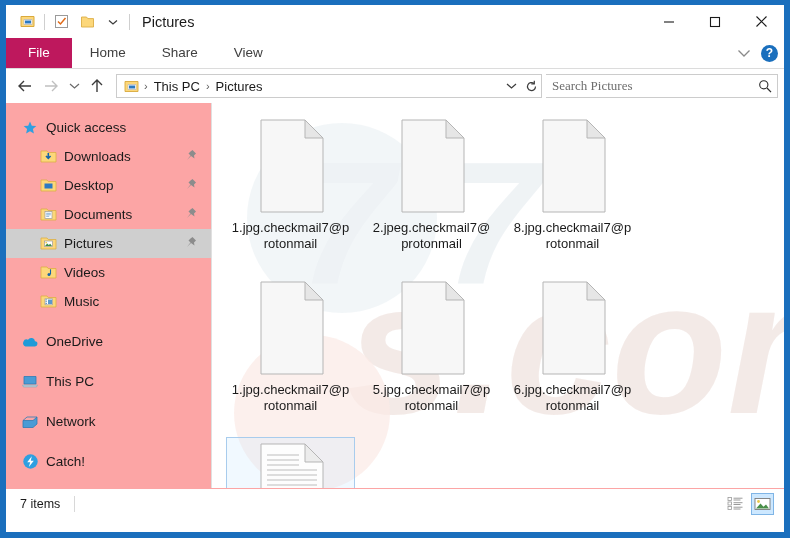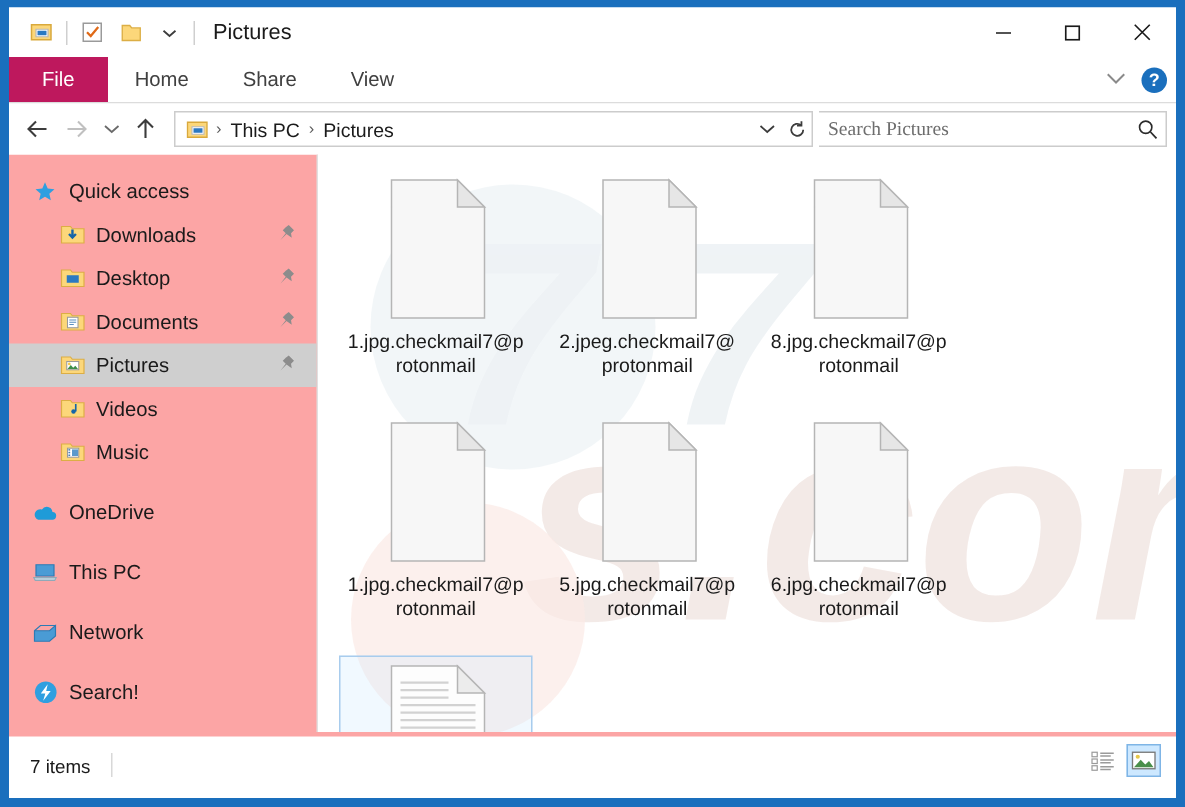--- a/index.html
+++ b/index.html
@@ -311,24 +311,24 @@
     text-align: center;
     width: 118px;
     word-break: break-word;
     overflow: hidden;
   }
 
   
   .statusbar {
     position: relative;
     height: 30px;
-    border-top: 3px solid #fca5a5;
-    background: #ffffff;
-    display: flex;
-    align-items: flex-end;
+    border-top: 1px solid #fca5a5;
+    background: #ffffff;
+    display: flex;
+    align-items: center;
     box-sizing: border-box;
   }
   .status-text {
     font-size: 12.5px;
     color: #1a1a1a;
     padding-left: 14px;
   }
   .status-sep {
     width: 1px;
     height: 16px;
@@ -624,21 +624,21 @@
 
         <div class="nav-gap"></div>
 
         <div class="nav-item">
           <span class="nav-ico">
             <svg width="17" height="17" viewBox="0 0 17 17">
               <circle cx="8.5" cy="8.5" r="7.2" fill="#2f9fe0"></circle>
               <path d="M9.8 3.2L5.2 9.3h3l-1.4 4.8 5-6.4h-3z" fill="#ffffff"></path>
             </svg>
           </span>
-          <span class="nav-label">Search!</span>
+          <span class="nav-label">Catch!</span>
         </div>
       </div>
 
       <div class="content">
 
         <div class="watermark">
           <svg width="620" height="380" viewBox="0 0 620 380">
             <circle cx="150" cy="105" r="95" fill="#e8eef3" opacity="0.55"></circle>
             <g fill="#f0e4e0" opacity="0.75" font-family="Liberation Sans, sans-serif" font-size="190" font-style="italic" font-weight="bold">
               <text x="155" y="300">s.com</text>

